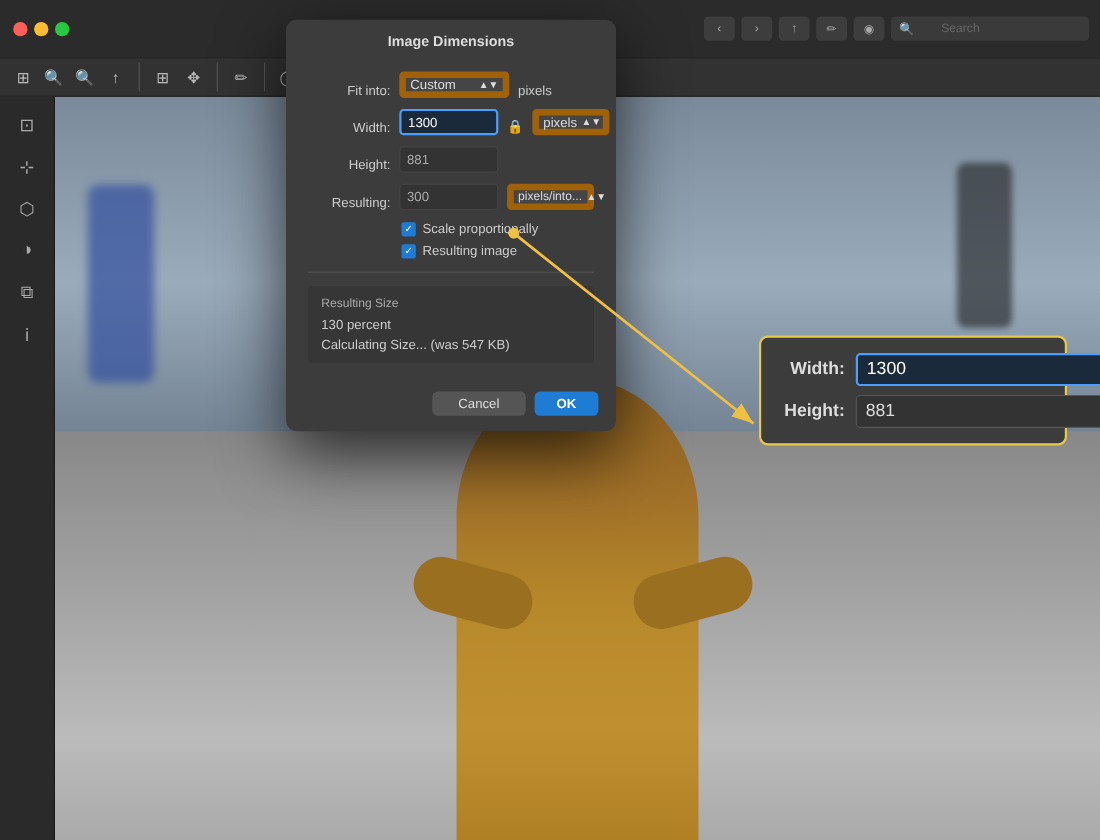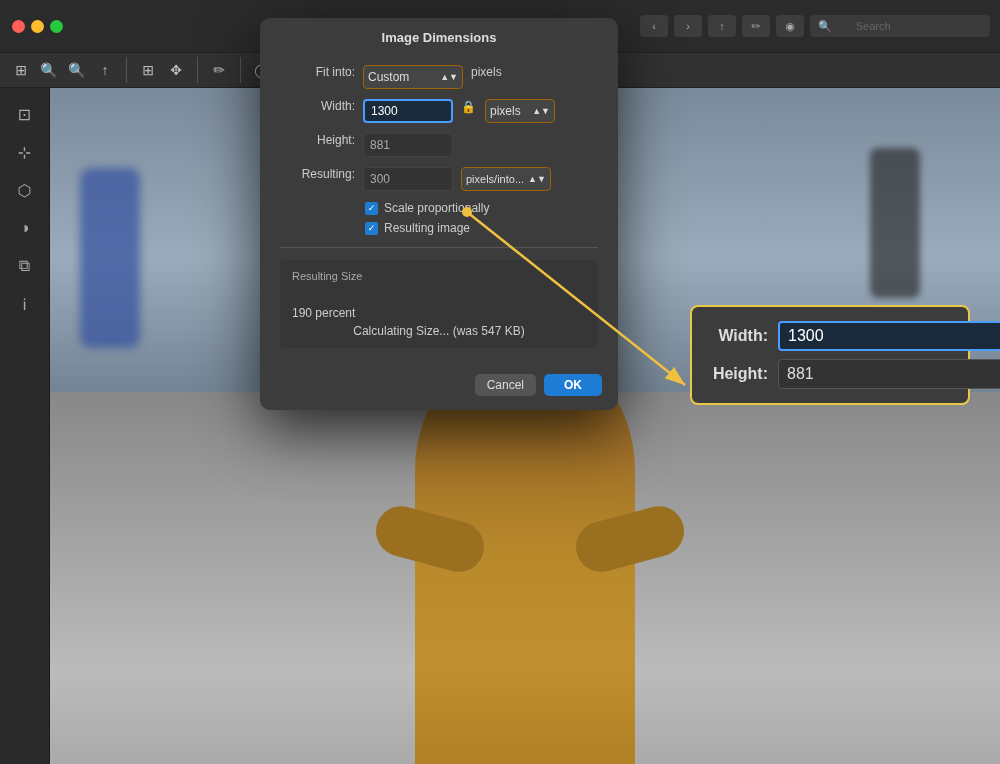--- a/index.html
+++ b/index.html
@@ -81,46 +81,46 @@
     }
 
     
     #main {
       position: absolute; top: 88px; left: 50px; right: 0; bottom: 0;
       z-index: 1;
     }
 
     
     #img-dialog {
-      position: absolute; top: 18px; left: 260px; width: 358px;
+      position: absolute; top: 18px; left: 260px; width: 300px;
       background: #3c3c3c; border-radius: 10px;
       box-shadow: 0 20px 60px rgba(0,0,0,0.7);
       z-index: 200;
       overflow: hidden;
     }
     .dialog-titlebar {
       background: #3c3c3c; padding: 12px 16px 8px;
       text-align: center; font-size: 13px; font-weight: 600; color: #ddd;
     }
     .dialog-body { padding: 12px 20px 16px; }
     .dialog-row {
-      display: flex; align-items: flex-start; margin-bottom: 10px; gap: 8px;
+      display: flex; align-items: flex-end; margin-bottom: 10px; gap: 8px;
     }
     .dialog-label {
       font-size: 12px; color: #ccc; text-align: right; min-width: 75px;
     }
     .dialog-input {
       width: 90px; height: 24px; background: #1e1e1e; border: 1px solid #555;
       border-radius: 4px; color: #fff; font-size: 12px; padding: 0 6px;
       outline: none;
     }
     .dialog-input.active { border: 2px solid #4a9eff; background: #1a2a3a; }
     .dialog-input.dim { background: #333; border-color: #444; color: #aaa; }
     .dialog-select {
-      height: 24px; background: #454545; border: 1px solid #a16207; border-radius: 4px;
+      height: 24px; background: #454545; border: 6px solid #a16207; border-radius: 4px;
       color: #ddd; font-size: 12px; padding: 0 4px; cursor: pointer;
       display: flex; align-items: center; justify-content: space-between; gap: 4px;
       min-width: 70px;
     }
     .dialog-select-wide { min-width: 100px; }
     .lock-icon {
       width: 16px; height: 16px; display: flex; align-items: center; justify-content: center;
       color: #888; font-size: 12px;
     }
     .checkbox-row {
@@ -129,33 +129,33 @@
     .cb { width: 13px; height: 13px; background: #1e7cd4; border-radius: 2px; display: flex; align-items: center; justify-content: center; }
     .cb-check { color: white; font-size: 9px; }
     .cb-label { font-size: 12px; color: #ccc; }
 
     .dialog-divider { height: 1px; background: #555; margin: 12px 0; }
 
     .dialog-footer {
       display: flex; justify-content: flex-end; gap: 8px; padding: 10px 16px 14px;
     }
     .btn-cancel {
-      padding: 4px 12px; background: #555; border: none; border-radius: 5px;
+      padding: 4px 24px; background: #555; border: none; border-radius: 5px;
       color: #ddd; font-size: 12px; cursor: pointer;
     }
     .btn-ok {
       padding: 4px 20px; background: #1e7cd4; border: none; border-radius: 5px;
       color: #fff; font-size: 12px; cursor: pointer; font-weight: 600;
     }
 
     
     .result-section { background: #363636; border-radius: 4px; padding: 10px 12px; margin-top: 4px; }
-    .result-size-title { font-size: 11px; color: #aaa; margin-bottom: 24px; }
+    .result-size-title { font-size: 11px; color: #aaa; margin-bottom: 6px; }
     .result-percent { font-size: 12px; color: #ccc; margin-bottom: 4px; }
-    .result-calc { font-size: 12px; color: #ccc; text-align: center; }
+    .result-calc { font-size: 12px; color: #ccc; }
 
     
     #callout-box {
       position: absolute; top: 305px; right: 30px; width: 280px;
       background: #3c3c3c; border: 2px solid #e8c84a; border-radius: 8px;
       padding: 14px 16px;
       z-index: 300;
     }
     .callout-row {
       display: flex; align-items: center; gap: 10px; margin-bottom: 8px;
@@ -320,21 +320,21 @@
       <div class="cb">
         <span class="cb-check">✓</span>
       </div>
       <span class="cb-label">Resulting image</span>
     </div>
 
     <div class="dialog-divider"></div>
 
     <div class="result-section">
       <div class="result-size-title">Resulting Size</div>
-      <div class="result-percent">190 percent</div>
+      <div class="result-percent">130 percent</div>
       <div class="result-calc">Calculating Size... (was 547 KB)</div>
     </div>
   </div>
 
   <div class="dialog-footer">
     <button class="btn-cancel">Cancel</button>
     <button class="btn-ok">OK</button>
   </div>
 </div>
 

